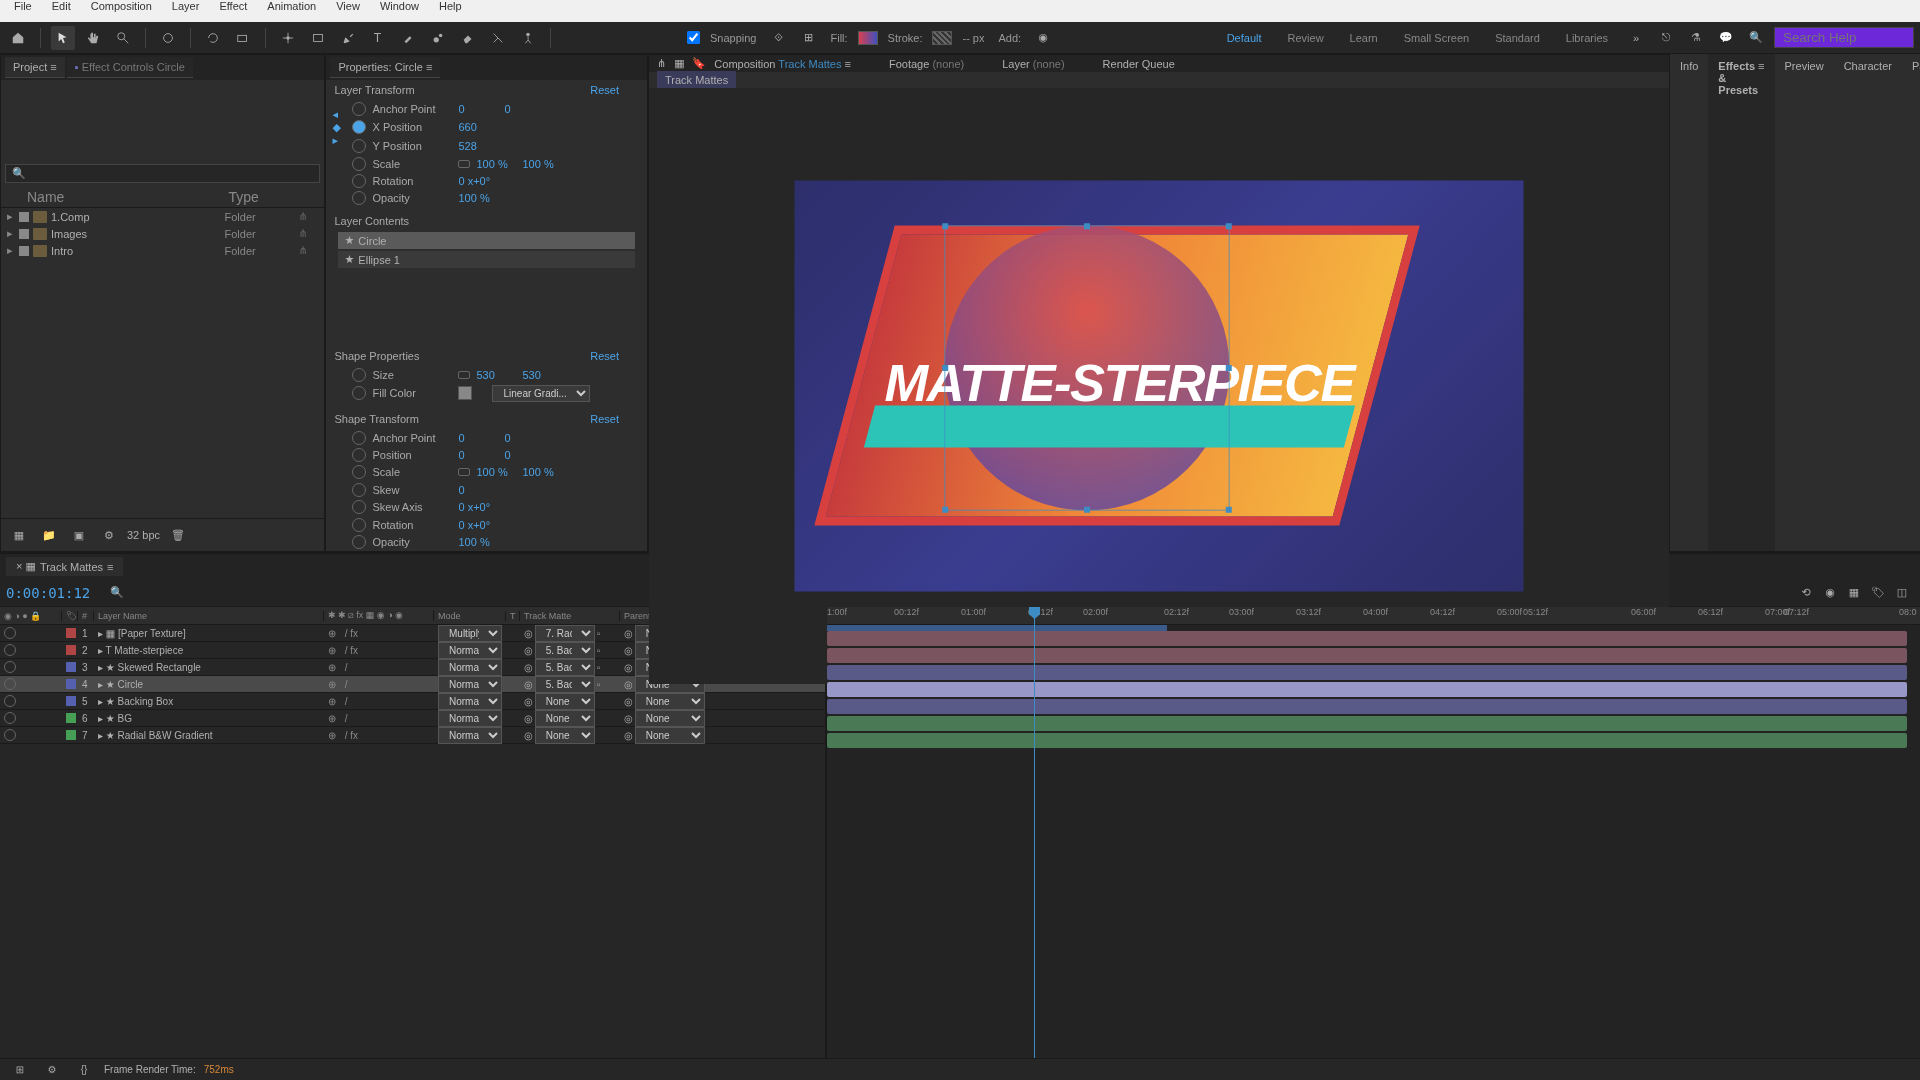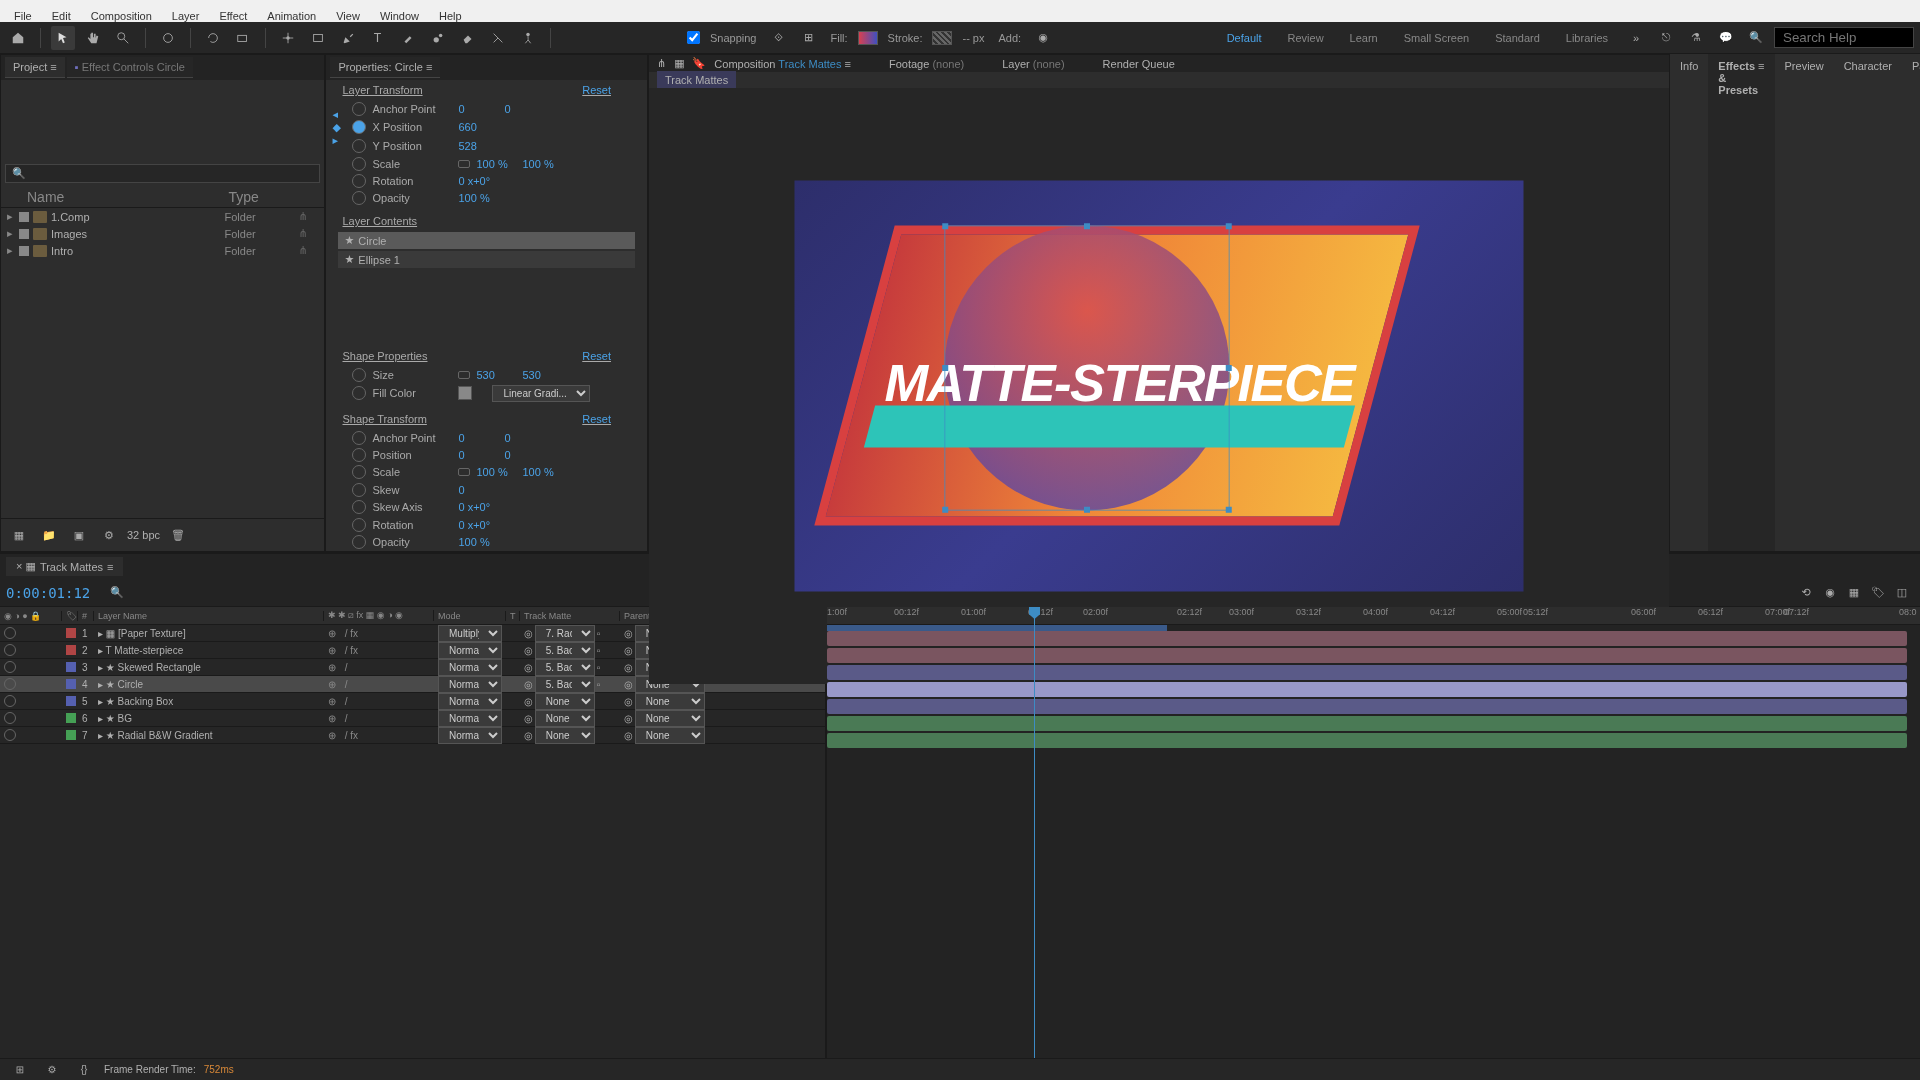--- a/index.html
+++ b/index.html
@@ -1,40 +1,40 @@
 <!DOCTYPE html>
 <html><head>
 <meta charset="utf-8">
 <style>
 * { margin:0; padding:0; box-sizing:border-box; font-family:"Segoe UI",Tahoma,sans-serif; }
 body { background:#262626; color:#b0b0b0; font-size:11px; overflow:hidden; width:1920px; height:1080px; }
-.menubar { height:22px; background:#f0f0f0; color:#333; display:flex; align-items:flex-end; padding:0 4px; }
+.menubar { height:22px; background:#f0f0f0; color:#333; display:flex; align-items:flex-start; padding:0 4px; }
 .menubar span { padding:0 10px; cursor:default; }
 .toolbar { height:32px; background:#262626; border-bottom:1px solid #1a1a1a; display:flex; align-items:center; padding:0 6px; gap:6px; }
 .tool-icon { width:24px; height:24px; display:flex; align-items:center; justify-content:center; color:#aaa; border-radius:2px; }
 .tool-icon.active { background:#3a3a3a; }
 .sep { width:1px; height:20px; background:#444; margin:0 4px; }
 .toolbar-label { color:#999; padding:0 4px; }
 .link-val { color:#3d8cc4; }
 .workspace-tab { color:#888; padding:0 10px; }
 .workspace-tab.active { color:#4ba3e8; }
-.search-box { background:#000000; border:1px solid #444; color:#aaa; padding:2px 8px; width:140px; }
+.search-box { background:#6d28d9; border:1px solid #444; color:#aaa; padding:2px 8px; width:140px; }
 .main-area { display:flex; height:498px; }
 .panel { background:#2d2d2d; border:1px solid #1a1a1a; display:flex; flex-direction:column; }
 .panel-tab { background:#262626; padding:4px 8px; display:inline-block; border-bottom:1px solid #444; }
 .panel-tabs { display:flex; gap:2px; padding:2px 4px; background:#232323; }
 .project-panel { width:330px; }
 .prop-panel { width:327px; }
 .comp-panel { flex:1; }
 .right-panels { width:250px; display:flex; flex-direction:row; }
 .prop-row { display:flex; align-items:center; padding:1px 6px; height:20px; gap:6px; }
 .prop-row .stopwatch { width:14px; height:14px; border:1px solid #666; border-radius:50%; }
 .prop-label { flex:0 0 80px; color:#aaa; }
 .prop-val { color:#4ba3e8; min-width:40px; }
-.section-head { padding:4px 16px; color:#aaa;text-decoration:underline; }
+.section-head { padding:4px 8px; color:#aaa; }
 .reset-link { color:#4ba3e8; margin-left:auto; padding-right:20px; }
 .link-icon { width:12px; height:8px; border:1px solid #666; border-radius:2px; }
 .fill-swatch { width:14px; height:14px; background:#888; border:1px solid #555; }
 .dd { background:#3a3a3a; border:1px solid #555; padding:1px 6px; color:#ccc; font-size:10px; }
 .project-search { background:#262626; border:1px solid #444; margin:4px; padding:2px 6px; display:flex; align-items:center; }
 .proj-cols { display:flex; padding:2px 6px; border-bottom:1px solid #1a1a1a; font-size:14px; color:#888; }
 .proj-row { display:flex; padding:2px 6px; align-items:center; gap:4px; }
 .twirl { width:8px; color:#888; }
 .folder-icon { width:14px; height:12px; background:#6b5c3e; border-radius:1px; }
 .color-chip { width:10px; height:10px; }
@@ -588,21 +588,21 @@
   </div>
         </div>
     </div>
     <div class="tl-right">
       <div class="ruler" id="ruler">
           <span style="left:0px">1:00f</span>
           <span style="left:67px">00:12f</span>
           <span style="left:134px">01:00f</span>
           <span style="left:201px">01:12f</span>
           <span style="left:256px">02:00f</span>
-          <span style="left:350px">02:12f</span>
+          <span style="left:337px">02:12f</span>
           <span style="left:402px">03:00f</span>
           <span style="left:469px">03:12f</span>
           <span style="left:536px">04:00f</span>
           <span style="left:603px">04:12f</span>
           <span style="left:670px">05:00f</span>
           <span style="left:696px">05:12f</span>
           <span style="left:804px">06:00f</span>
           <span style="left:871px">06:12f</span>
           <span style="left:938px">07:00f</span>
           <span style="left:957px">07:12f</span>

